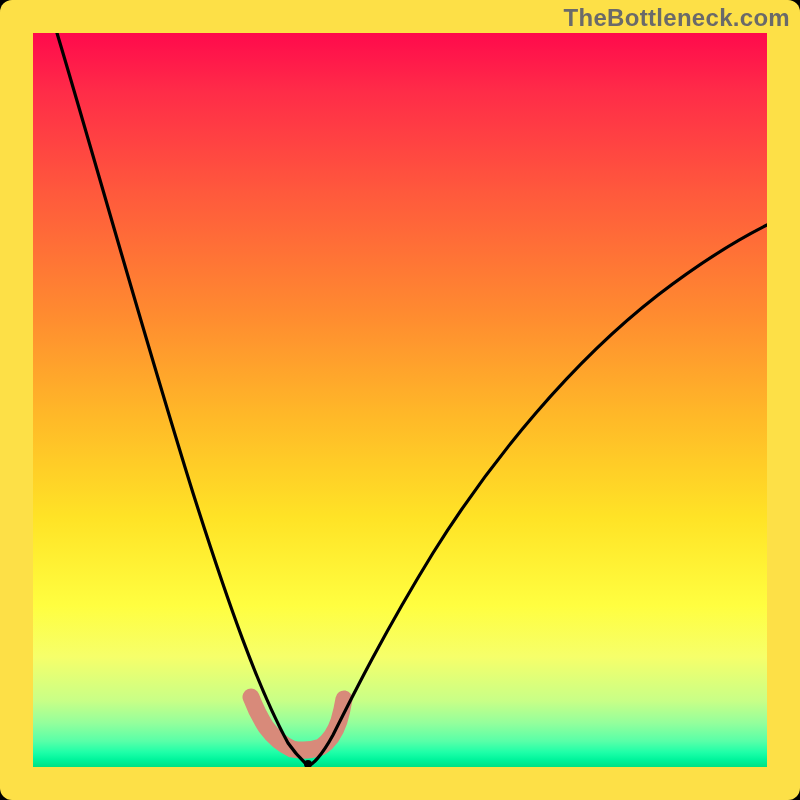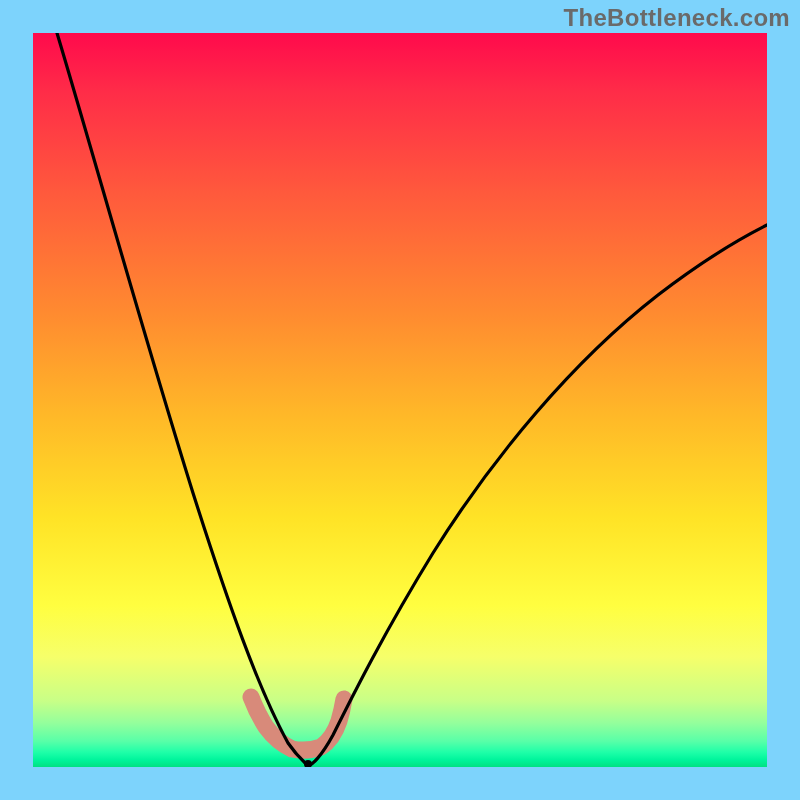--- a/index.html
+++ b/index.html
@@ -9,21 +9,22 @@
     height: 800px;
     background: #000;
     overflow: hidden;
   }
   .frame {
     position: absolute;
     top: 0;
     left: 0;
     width: 800px;
     height: 800px;
-    background: #7dd3fc;
+    background: #fde047;
+    border-radius: 12px;
   }
   .plot-area {
     position: absolute;
     top: 33px;
     left: 33px;
     width: 734px;
     height: 734px;
   }
   .gradient-bg {
     position: absolute;

